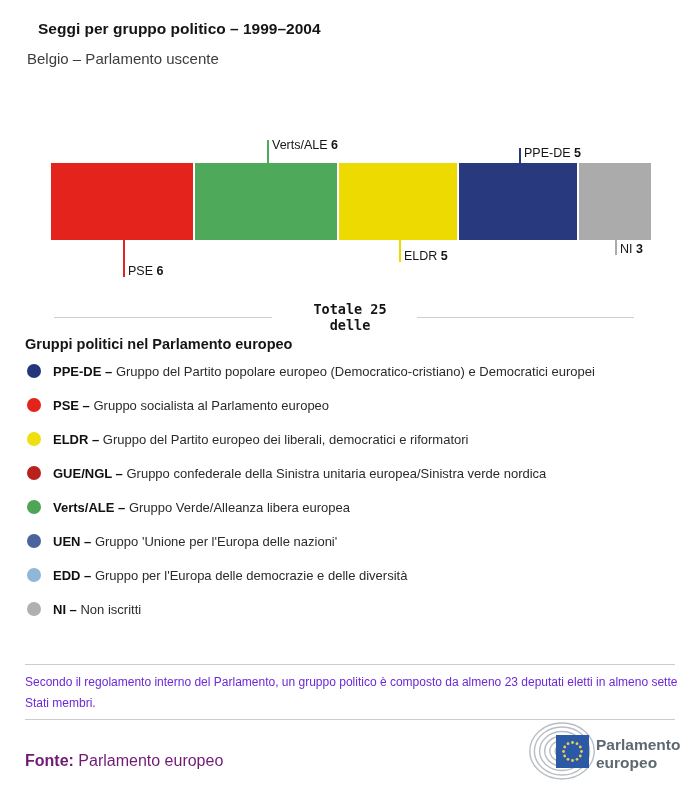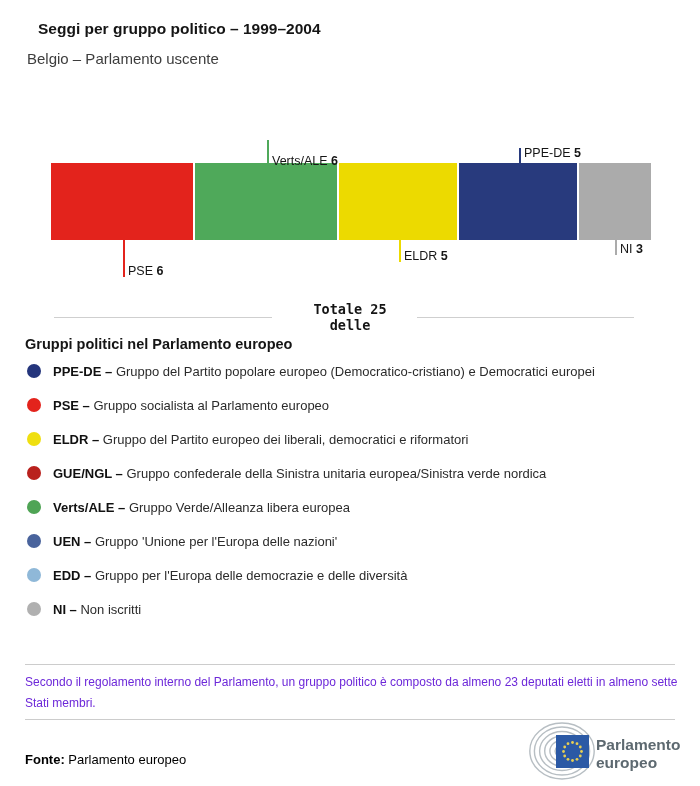--- a/index.html
+++ b/index.html
@@ -31,21 +31,21 @@
   .legend-row{display:flex;align-items:flex-start;height:34px;}
   .dot{width:14px;height:14px;border-radius:50%;margin:0 12px 0 2px;flex:none;}
   .legend-text{font-size:13px;color:#2b2b2b;white-space:nowrap;}
   .abbr{font-weight:700;color:#111;}
 
   
   .hr{position:absolute;left:25px;width:650px;height:1px;background:#cccccc;}
   .hr1{top:664px;}
   .hr2{top:719px;}
   .footnote{position:absolute;left:25px;top:672px;width:658px;font-size:12px;line-height:21px;color:#6d28d9;}
-  .source{position:absolute;left:25px;top:752px;font-size:13px;color:#000000;}
+  .source{position:absolute;left:25px;top:752px;font-size:16px;color:#701a75;}
   .source b{font-weight:700;}
   .logo{position:absolute;left:518px;top:722px;width:162px;height:58px;}
   .logo text{font-family:"Liberation Sans",sans-serif;font-weight:700;font-size:15.5px;fill:#5d6970;}
 </style>
 </head>
 <body>
 
 <div class="page">
 
   <div class="title">Seggi per gruppo politico – 1999–2004</div>
@@ -55,21 +55,21 @@
       <div class="seg gap" style="width: 144px; background: rgb(227, 35, 28);"></div>
       <div class="seg gap" style="width: 144px; background: rgb(79, 169, 90);"></div>
       <div class="seg gap" style="width: 120px; background: rgb(236, 218, 0);"></div>
       <div class="seg gap" style="width: 120px; background: rgb(40, 58, 125);"></div>
       <div class="seg" style="width: 72px; background: rgb(171, 171, 171);"></div>
     </div>
   <div id="callouts">
       <div class="conn" style="left: 123px; background: rgb(227, 35, 28); height: 37px; top: 240px;"></div>
       <div class="blabel" style="left: 128px; top: 264px;"><span>PSE</span> <b>6</b></div>
       <div class="conn" style="left: 267px; background: rgb(79, 169, 90); height: 23px; top: 140px;"></div>
-      <div class="blabel" style="left: 272px; top: 138px; margin-top: 16px;"><span>Verts/ALE</span> <b>6</b></div>
+      <div class="blabel" style="left: 272px; top: 138px;"><span>Verts/ALE</span> <b>6</b></div>
       <div class="conn" style="left: 399px; background: rgb(236, 218, 0); height: 22px; top: 240px;"></div>
       <div class="blabel" style="left: 404px; top: 249px; text-align: center;"><span>ELDR</span> <b>5</b></div>
       <div class="conn" style="left: 519px; background: rgb(40, 58, 125); height: 15px; top: 148px;"></div>
       <div class="blabel" style="left: 524px; top: 146px;"><span>PPE-DE</span> <b>5</b></div>
       <div class="conn" style="left: 615px; background: rgb(171, 171, 171); height: 15px; top: 240px;"></div>
       <div class="blabel" style="left: 620px; top: 242px;"><span>NI</span> <b>3</b></div>
     </div>
 
   <div class="rule rule-left"></div>
   <div class="total-text">

